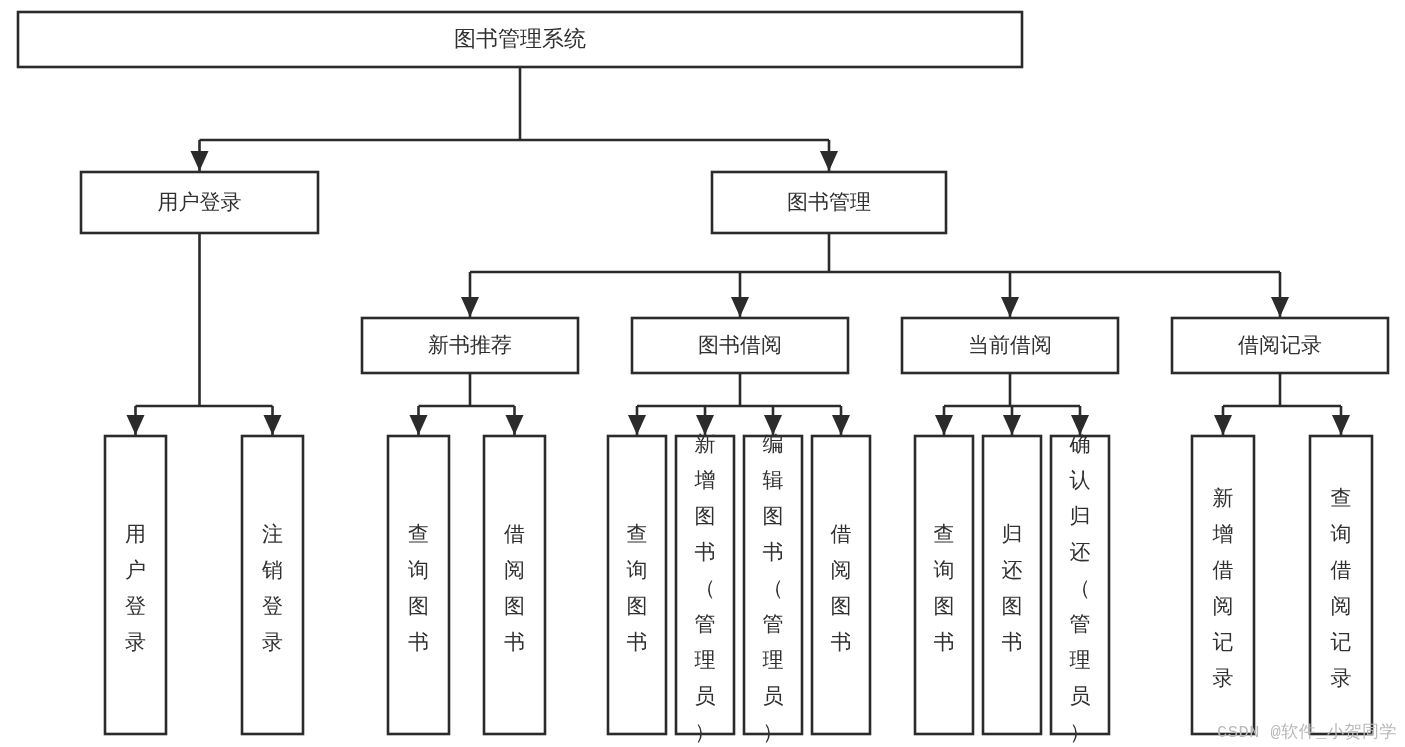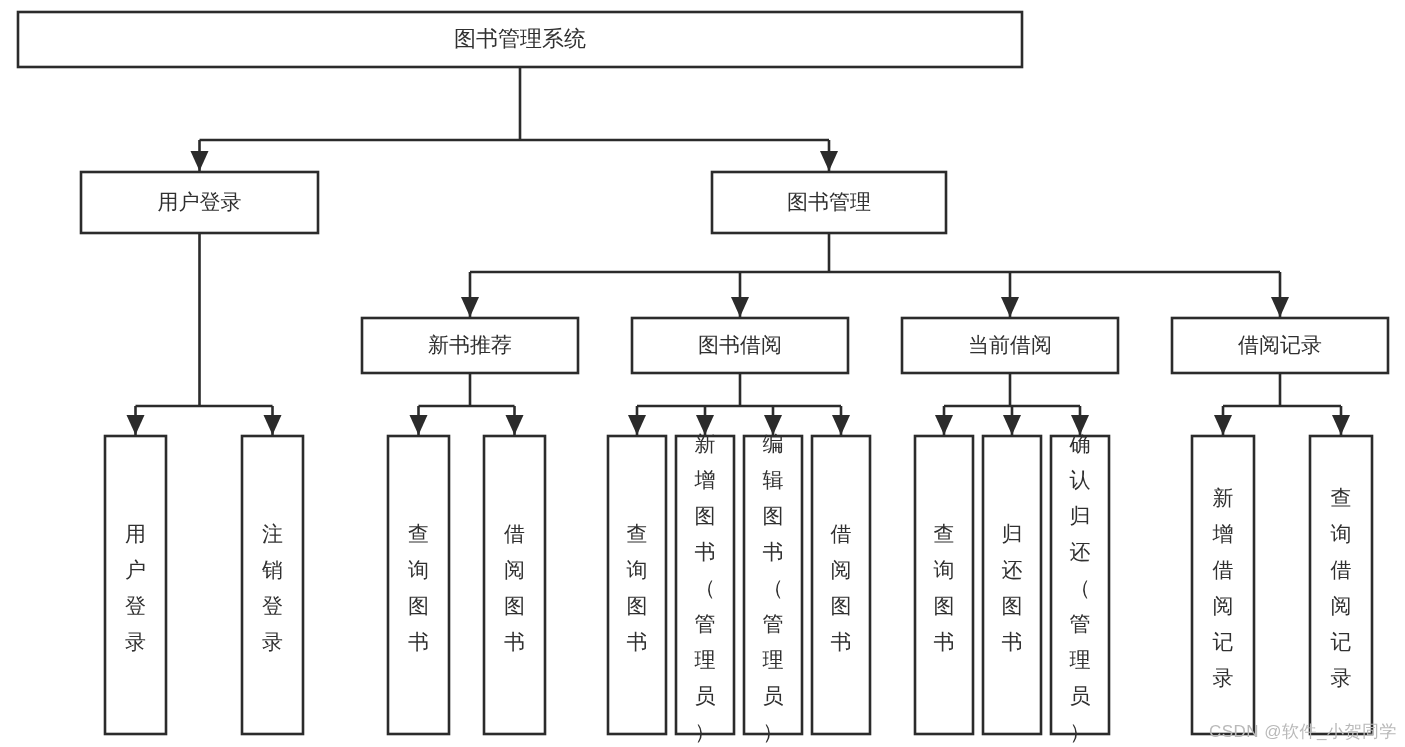--- a/index.html
+++ b/index.html
@@ -56,21 +56,21 @@
     fill: none;
   }
   .arrow-head {
     fill: #2b2b2b;
     stroke: none;
   }
   .watermark {
     position: absolute;
     right: 8px;
     bottom: 4px;
-    font-family: Liberation Sans, sans-serif;
+    font-family: Liberation Mono, monospace;
     font-size: 17px;
     color: #b9b9b9;
     letter-spacing: 0.5px;
     user-select: none;
     white-space: nowrap;
     margin-left: 40px;
   }
 </style>
 </head>
 <body>

